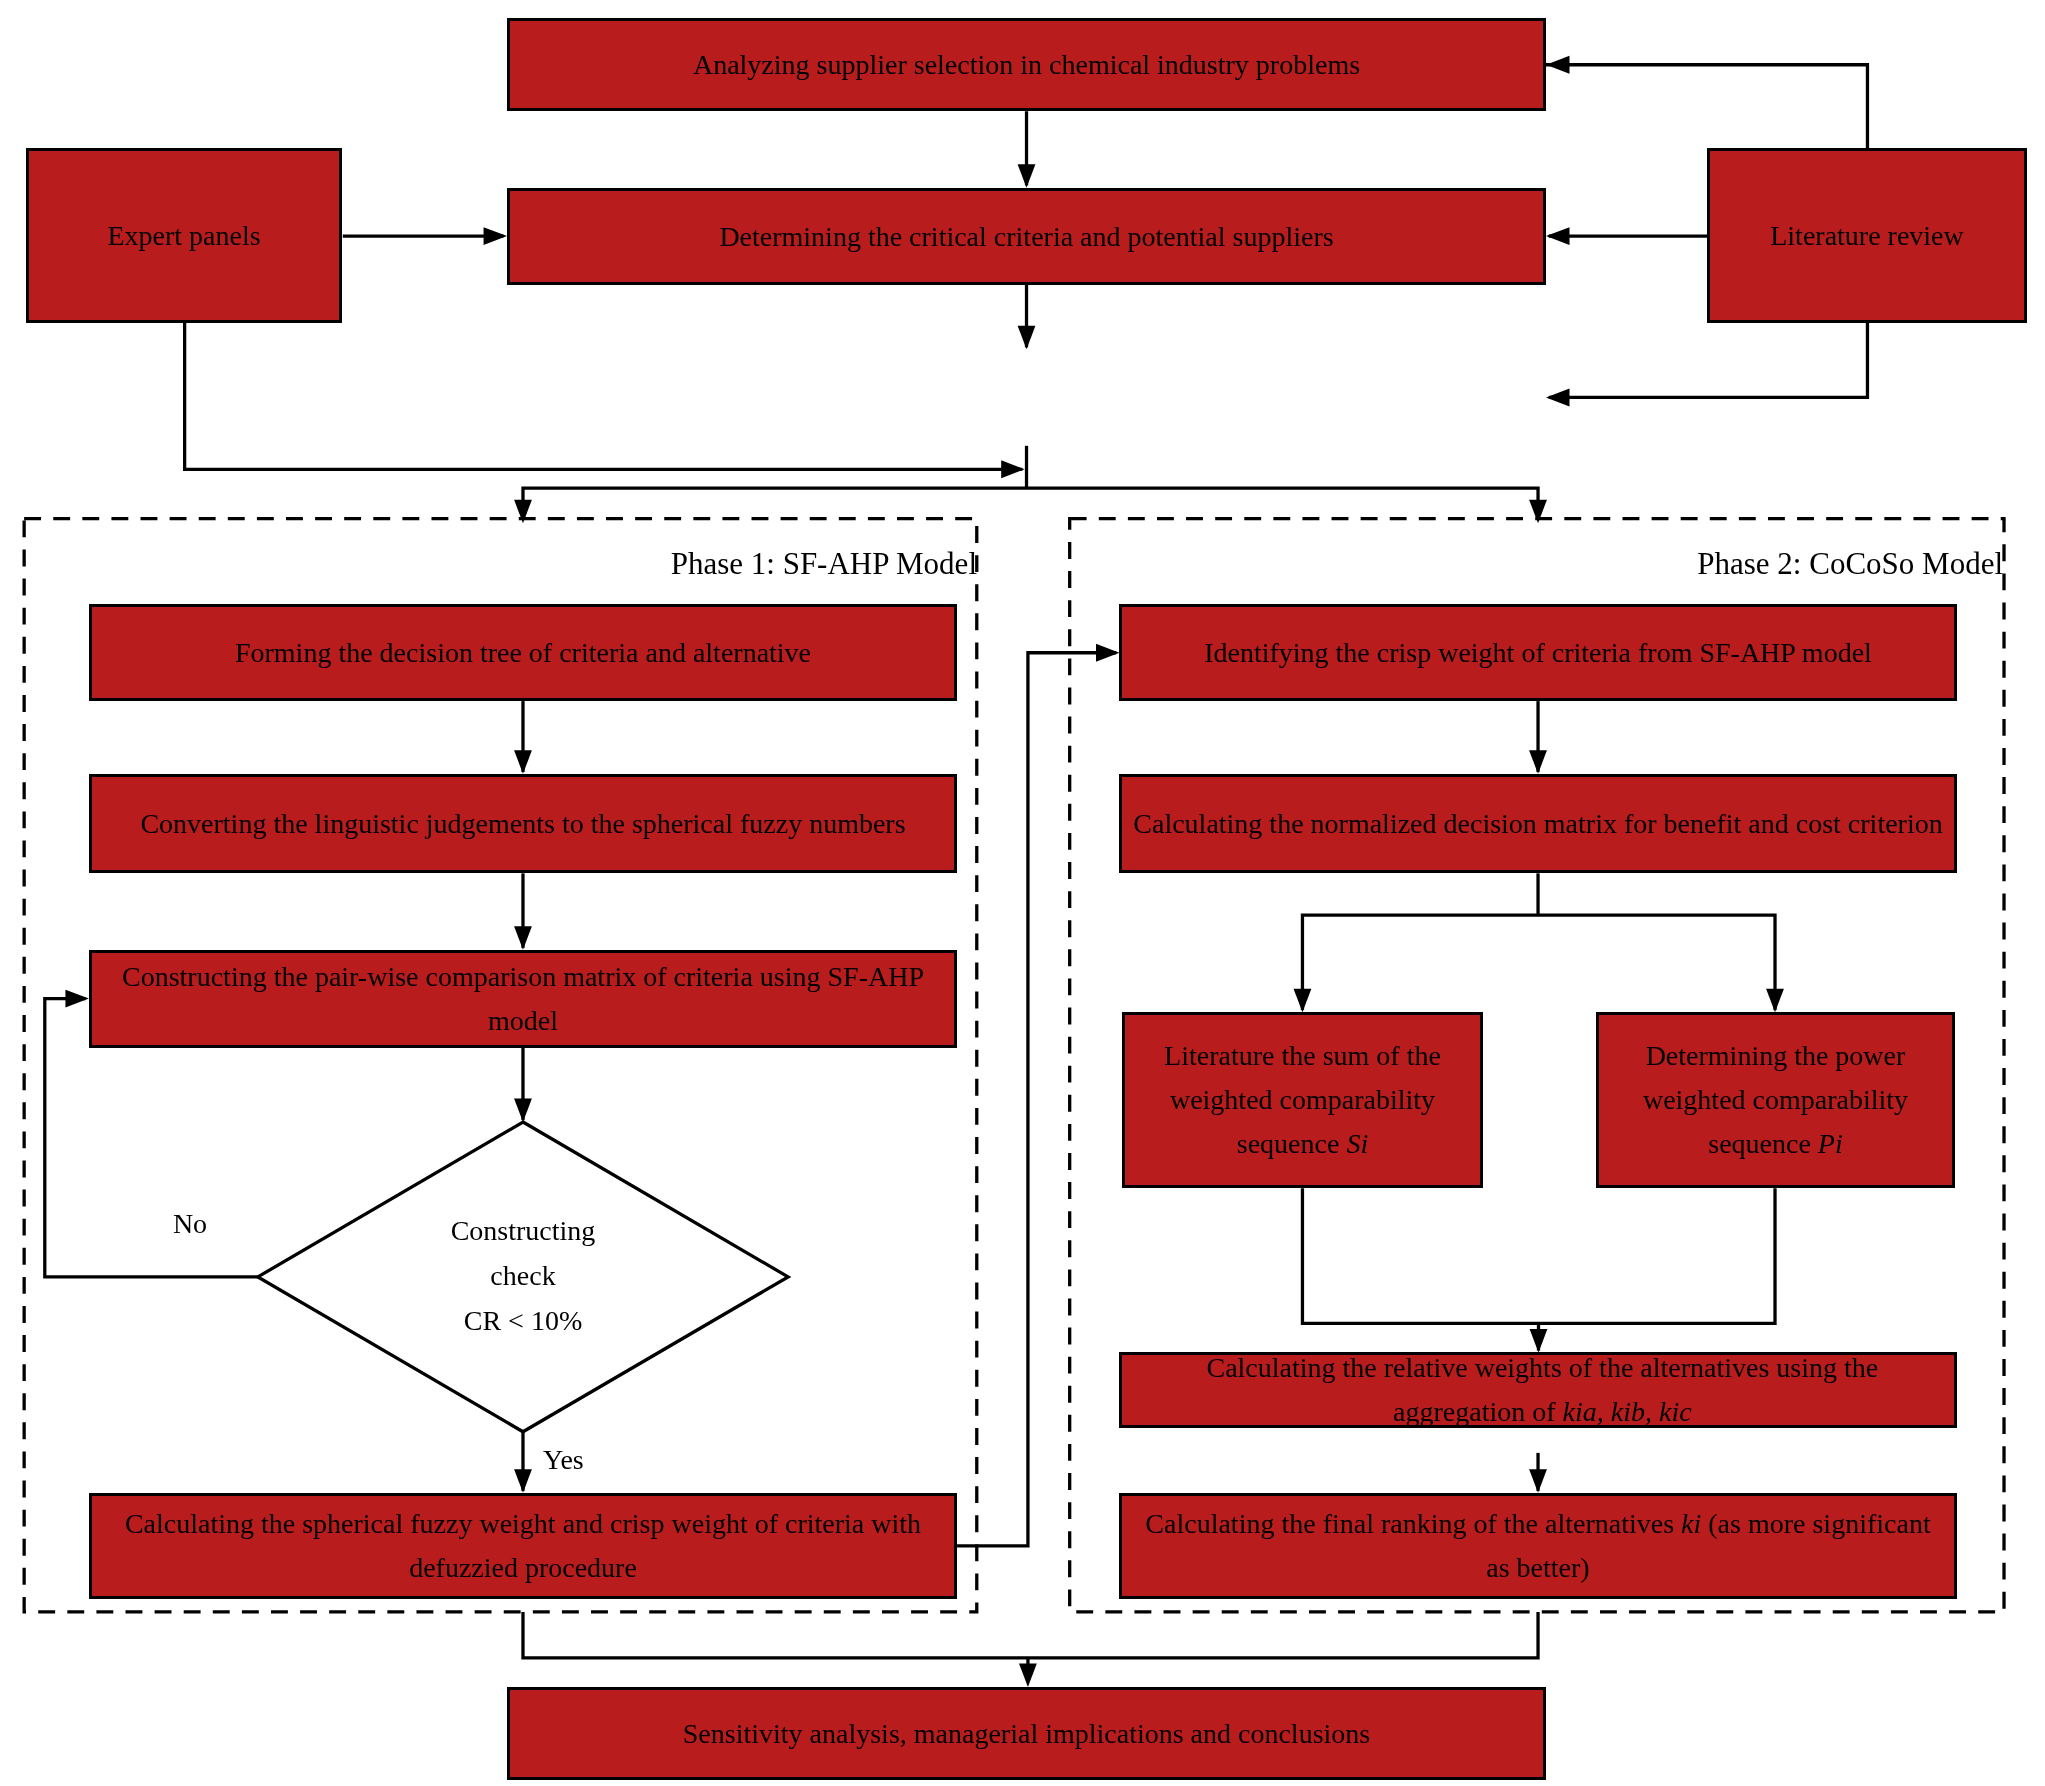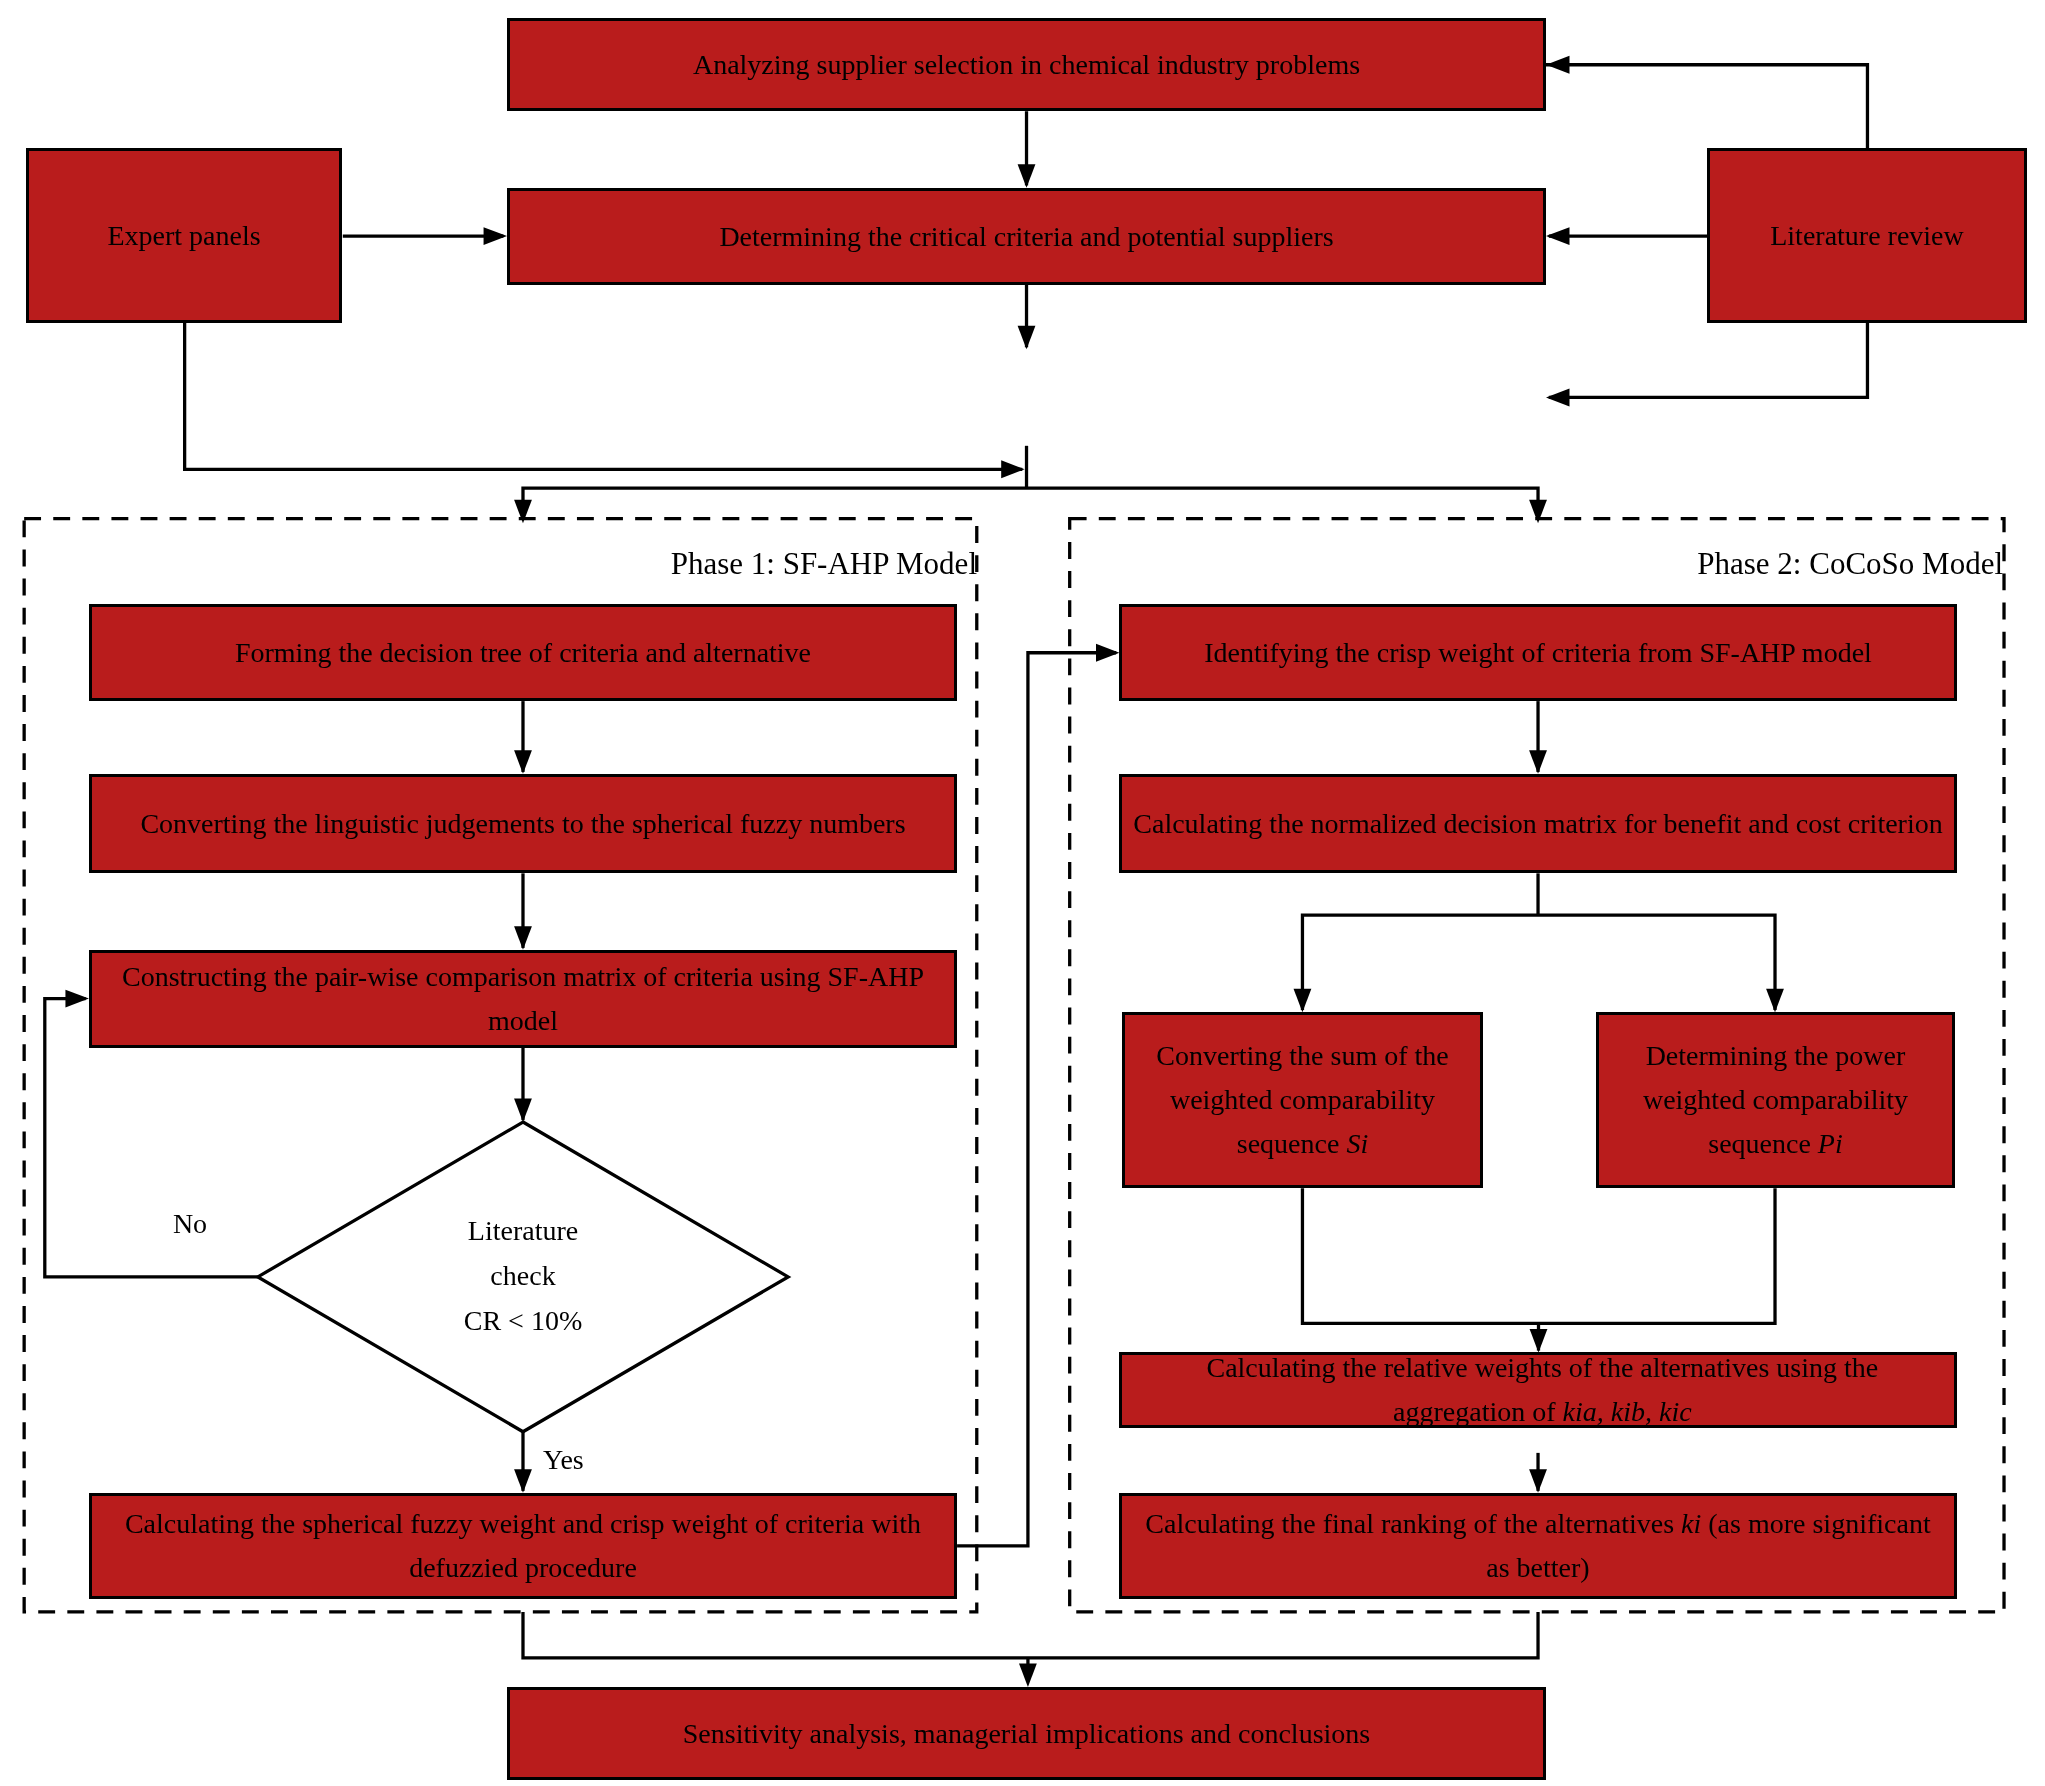--- a/index.html
+++ b/index.html
@@ -130,36 +130,36 @@
   <div class="node" id="n-expert">Expert panels</div>
   <div class="node" id="n-determining">Determining the critical criteria and potential suppliers</div>
   <div class="node" id="n-literature">Literature review</div>
 
   <div class="phase-title" id="t-phase1">Phase 1: SF-AHP Model</div>
   <div class="node" id="n-converting">Converting the linguistic judgements to the spherical fuzzy numbers</div>
   <div class="node" id="n-forming">Forming the decision tree of criteria and alternative</div>
   <div class="node" id="n-constructing">Constructing the pair-wise comparison matrix of criteria using SF-AHP model</div>
 
   <div class="diamond-text">
-    <span class="blk">Literature</span>
+    <span class="blk">Constructing</span>
     <span class="blk">check</span>
     <span class="blk">CR &lt; 10%</span>
   </div>
   <div class="floating" id="lbl-no">No</div>
   <div class="floating" id="lbl-yes">Yes</div>
 
   <div class="node" id="n-calcweights">Calculating the spherical fuzzy weight and crisp weight of criteria with defuzzied procedure</div>
 
   <div class="phase-title" id="t-phase2">Phase 2: CoCoSo Model</div>
   <div class="node" id="n-identifying">Identifying the crisp weight of criteria from SF-AHP model</div>
   <div class="node" id="n-normalized">Calculating the normalized decision matrix for benefit and cost criterion</div>
 
   <div class="node" id="n-sum">
     <div class="lines">
-      <span class="blk">Converting the sum of the</span>
+      <span class="blk">Literature the sum of the</span>
       <span class="blk">weighted comparability</span>
       <span class="blk"><span>sequence </span><i>Si</i></span>
     </div>
   </div>
 
   <div class="node" id="n-power">
     <div class="lines">
       <span class="blk">Determining the power</span>
       <span class="blk">weighted comparability</span>
       <span class="blk"><span>sequence </span><i>Pi</i></span>

